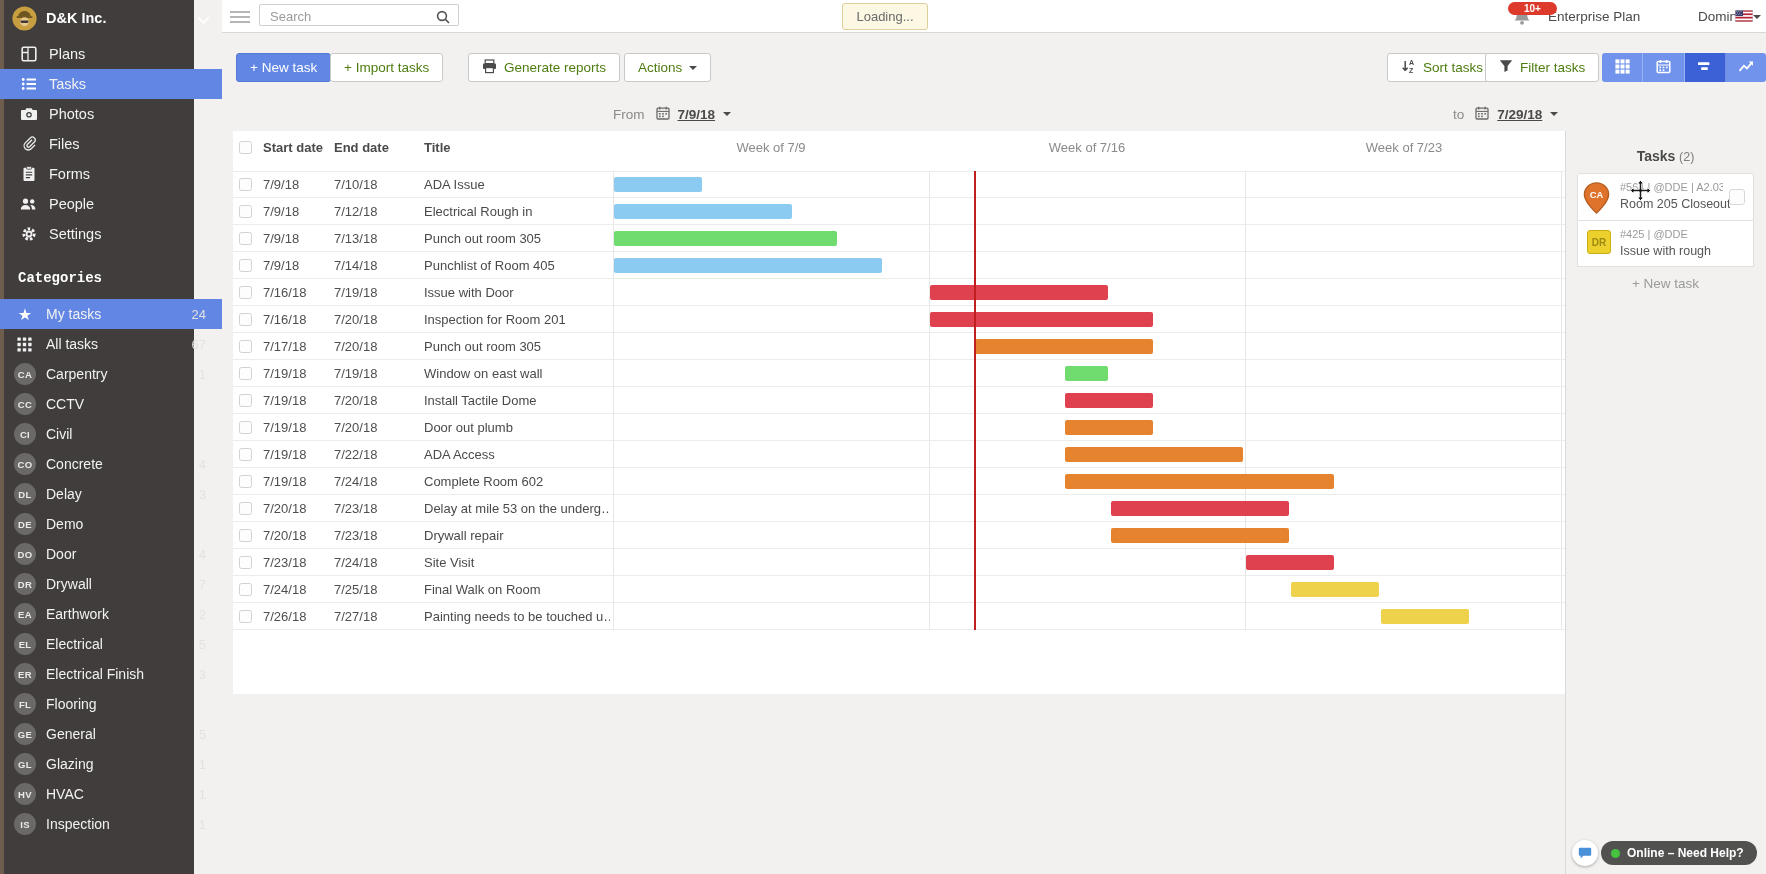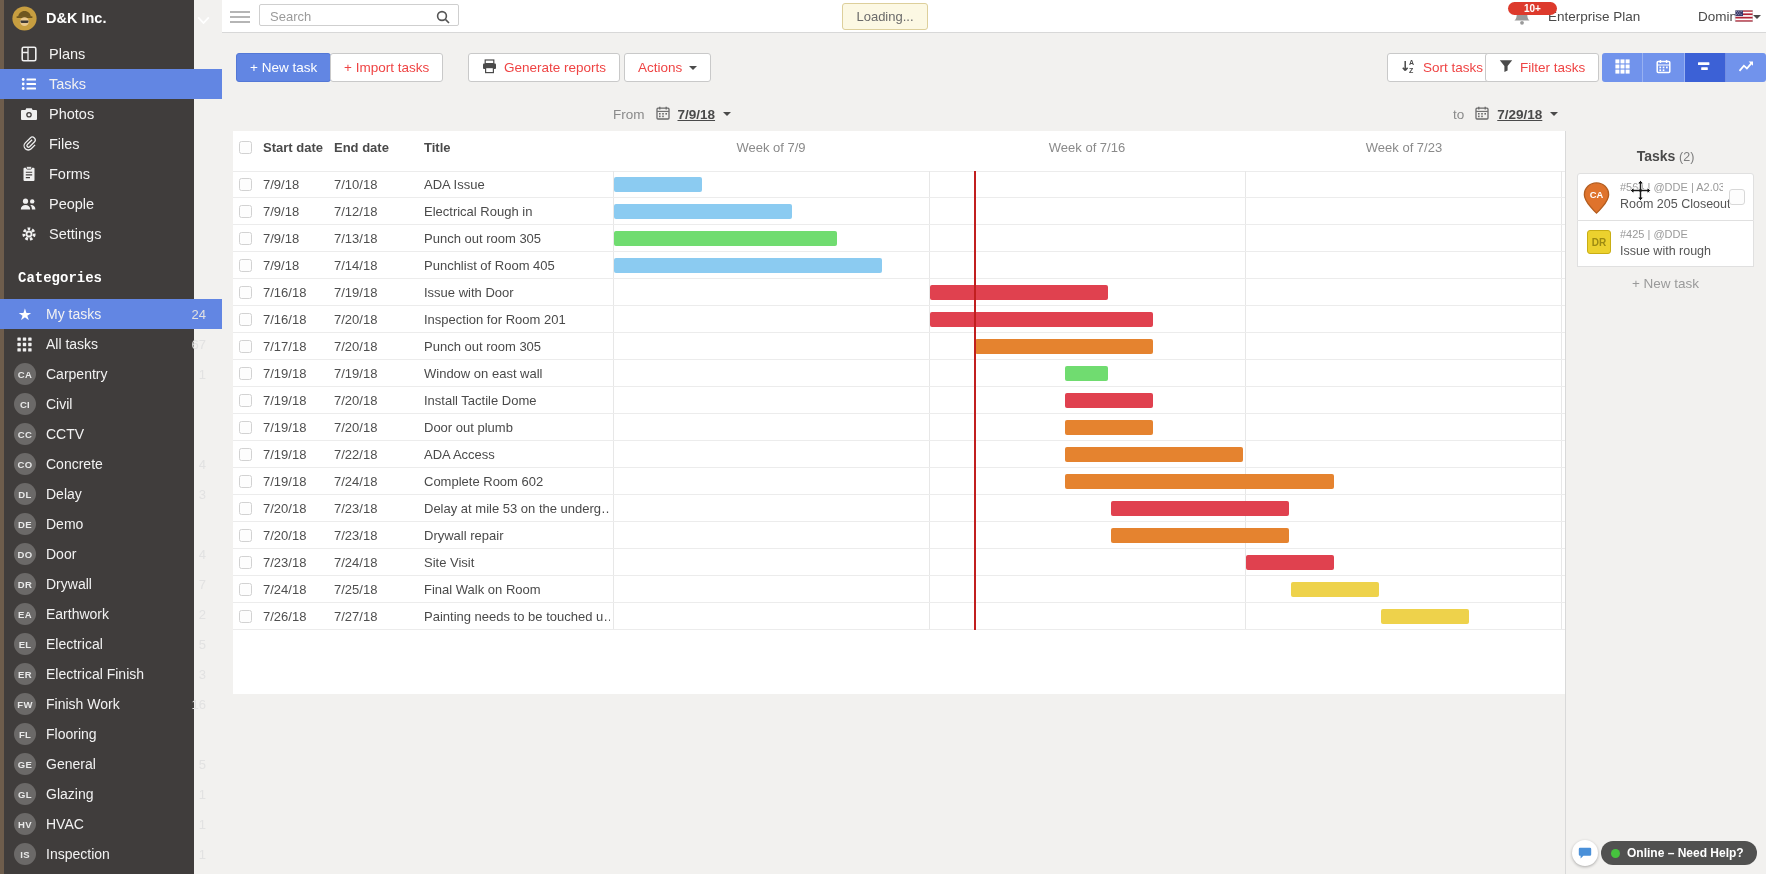--- a/index.html
+++ b/index.html
@@ -57,21 +57,21 @@
   .notif-badge { position:absolute; left:1286px; top:2px; background:#dd3a2c; color:#fff;
                  font-size:10px; font-weight:bold; padding:1px 16px; border-radius:9px; z-index:2; }
   .plan-label { position:absolute; left:1326px; top:0; height:33px; line-height:33px; font-size:13.5px; color:#4a4a4a; }
   .user-menu { position:absolute; left:1476px; top:0; height:33px; display:flex; align-items:center; gap:6px; cursor:pointer; }
   .caret { width:0; height:0; border:4px solid transparent; border-top-color:#4a4a4a; margin-top:4px; }
   .flag { position:absolute; left:1513px; top:10px; }
 
   
   .btn { position:absolute; top:53px; height:29px; display:inline-flex; align-items:center; gap:7px;
          padding:0 13px; background:#fff; border:1px solid #c9c9c9; border-radius:3px;
-         font-size:13.5px; color:#ef4444; cursor:pointer; white-space:nowrap; }
+         font-size:13.5px; color:#4d7c0f; cursor:pointer; white-space:nowrap; }
   .btn-primary { background:#6286e3; border-color:#5478d6; color:#fff; }
   .view-toggle { position:absolute; left:1380px; top:53px; width:164px; height:29px; display:flex;
                  border-radius:3px; overflow:hidden; cursor:pointer; }
   .view-cell { flex:1; background:#7193ec; display:flex; align-items:center; justify-content:center;
                border-right:1px solid rgba(255,255,255,.28); }
   .view-cell:last-child { border-right:0; }
   .view-cell.selected { background:#3c61d6; }
 
   
   .daterow { position:absolute; left:0; top:95px; width:1544px; height:36px; }
@@ -251,30 +251,30 @@
         </span>
         <span class="cat-label">All tasks</span>
         <span class="cat-count">67</span>
       </div>
       <div class="cat-item">
         <span class="cat-abbr">CA</span>
         <span class="cat-label">Carpentry</span>
         <span class="cat-count">1</span>
       </div>
       <div class="cat-item">
+        <span class="cat-abbr">CC</span>
+        <span class="cat-label">CCTV</span>
+        <span class="cat-count"></span>
+      </div>
+      <div class="cat-item">
         <span class="cat-abbr">CI</span>
         <span class="cat-label">Civil</span>
         <span class="cat-count"></span>
       </div>
       <div class="cat-item">
-        <span class="cat-abbr">CC</span>
-        <span class="cat-label">CCTV</span>
-        <span class="cat-count"></span>
-      </div>
-      <div class="cat-item">
         <span class="cat-abbr">CO</span>
         <span class="cat-label">Concrete</span>
         <span class="cat-count">4</span>
       </div>
       <div class="cat-item">
         <span class="cat-abbr">DL</span>
         <span class="cat-label">Delay</span>
         <span class="cat-count">3</span>
       </div>
       <div class="cat-item">
@@ -299,25 +299,20 @@
       </div>
       <div class="cat-item">
         <span class="cat-abbr">EL</span>
         <span class="cat-label">Electrical</span>
         <span class="cat-count">5</span>
       </div>
       <div class="cat-item">
         <span class="cat-abbr">ER</span>
         <span class="cat-label">Electrical Finish</span>
         <span class="cat-count">3</span>
-      </div>
-      <div class="cat-item">
-        <span class="cat-abbr">FW</span>
-        <span class="cat-label">Finish Work</span>
-        <span class="cat-count">16</span>
       </div>
       <div class="cat-item">
         <span class="cat-abbr">FL</span>
         <span class="cat-label">Flooring</span>
         <span class="cat-count"></span>
       </div>
       <div class="cat-item">
         <span class="cat-abbr">GE</span>
         <span class="cat-label">General</span>
         <span class="cat-count">5</span>

